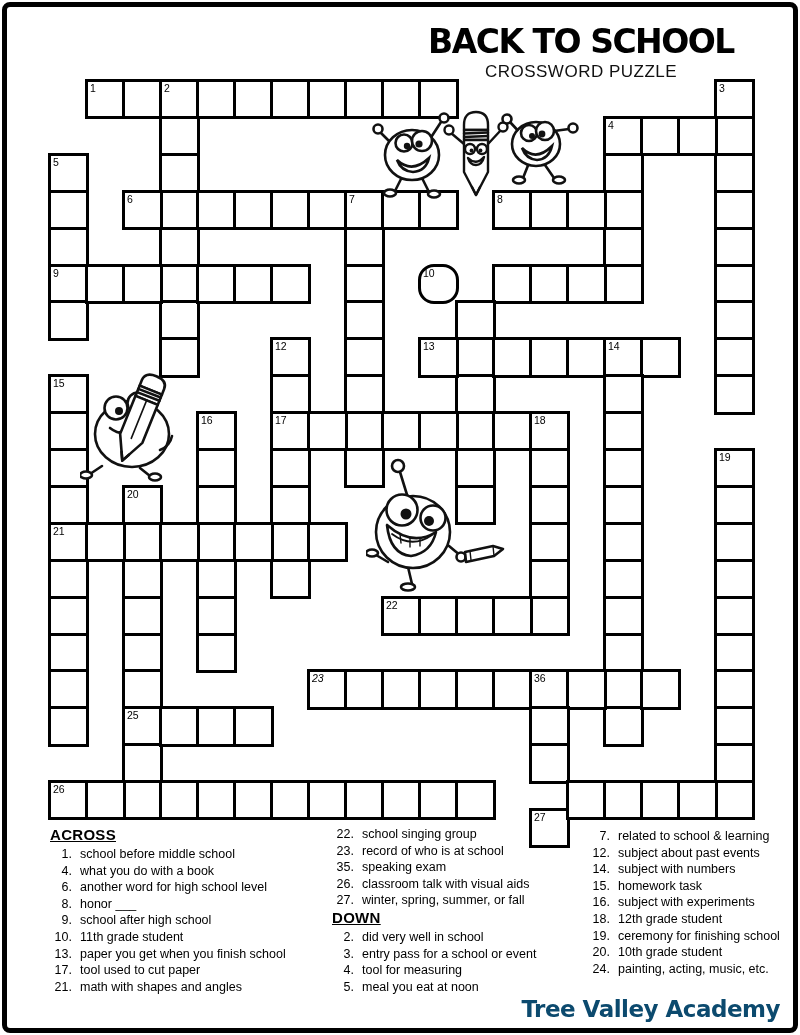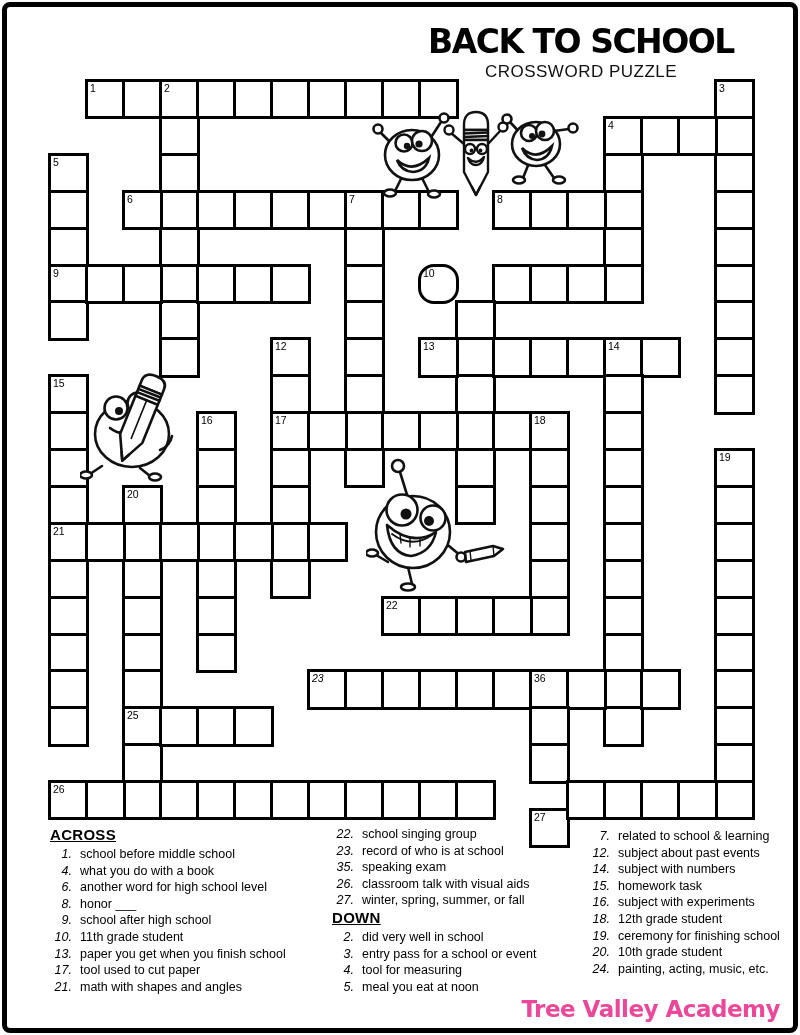--- a/index.html
+++ b/index.html
@@ -31,21 +31,21 @@
   }
 
   .char { position: absolute; }
 
   .clue-col { position: absolute; top: 826px; }
   .sec-h {
     font-size: 15px; font-weight: bold; text-decoration: underline;
     margin: 0 0 3px 2px; letter-spacing: .3px;
   }
   .clue { display: flex; line-height: 16.6px; font-size: 12.5px; }
-  .cnum { width: 24px; text-align: right; flex: none; font-style: italic; }
+  .cnum { width: 24px; text-align: right; flex: none; }
   .ctext { padding-left: 8px; }
 
   .footer {
     position: absolute; top: 996px; right: 20px;
     font-family: "DejaVu Sans", sans-serif; font-weight: bold;
     font-size: 23px; letter-spacing: -0.5px;
   }
 </style>
 </head>
 <body>
@@ -523,13 +523,13 @@
         <span class="cnum">20.</span>
         <span class="ctext">10th grade student</span>
       </div>
       <div class="clue">
         <span class="cnum">24.</span>
         <span class="ctext">painting, acting, music, etc.</span>
       </div>
     </div>
 </div>
 
-<div class="footer" style="color: #ec4899;">Tree Valley Academy</div>
+<div class="footer" style="color: #0c4a6e;">Tree Valley Academy</div>
 
 </body></html>

